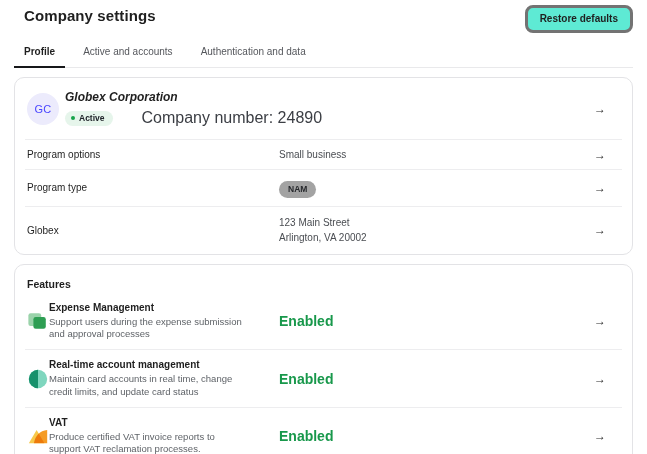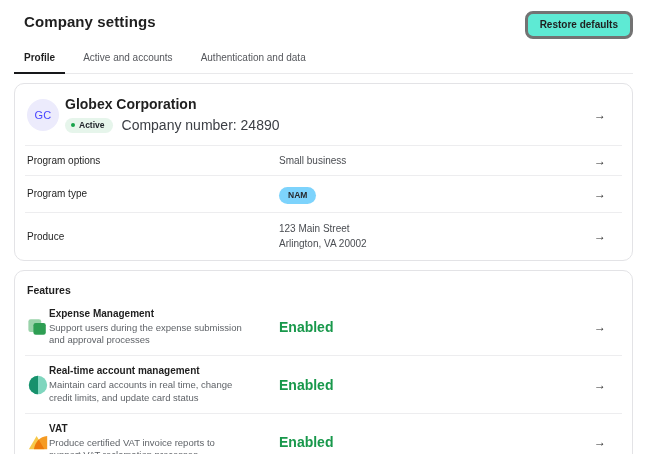--- a/index.html
+++ b/index.html
@@ -3,21 +3,21 @@
 <meta charset="utf-8">
 <style>
   * { margin:0; padding:0; box-sizing:border-box; }
   html,body { background:#ffffff; }
   body {
     width:647px; height:454px; overflow:hidden; position:relative;
     font-family:"Liberation Sans", sans-serif; color:#1f1f1f;
     -webkit-font-smoothing:antialiased;
   }
   
-  .header { display:flex; align-items:flex-start; justify-content:space-between; padding:11px 14px 0 24px; }
+  .header { display:flex; align-items:flex-start; justify-content:space-between; padding:5px 14px 0 24px; }
   .page-title { font-size:15px; font-weight:700; letter-spacing:.1px; padding-top:2px; }
   .btn-secondary {
     background:#5eead4; border:3px solid #737373; border-radius:8px;
     font-family:inherit; font-size:10px; font-weight:700; color:#1f1f1f;
     padding:6px 12px; cursor:pointer; line-height:1;
   }
   
   .tabbar { display:flex; margin:13px 14px 0; border-bottom:1px solid #e9e9eb; }
   .tab { font-size:10px; color:#55575c; padding:0 10px 9px; margin-right:8px; cursor:pointer; margin-bottom:-1px; }
   .tab.active { color:#1f1f1f; font-weight:700; border-bottom:2px solid #17181a; }
@@ -27,37 +27,37 @@
   .divider { height:1px; background:#ededef; margin:0 10px; }
   
   .company-row { display:flex; align-items:center; padding:12px 26px 12px 12px; cursor:pointer; }
   .avatar {
     width:32px; height:32px; border-radius:50%; flex:0 0 32px;
     background:var(--avatar-bg,#ECEBFC); color:var(--avatar-text,#4945FF);
     display:flex; align-items:center; justify-content:center;
     font-size:11px; font-weight:500; letter-spacing:.2px;
   }
   .company-info { margin-left:6px; }
-  .company-name { font-size:14px; font-weight:700; }
+  .company-name { font-size:12px; font-weight:700;font-style:italic; }
   .company-meta { display:flex; align-items:center; gap:9px; margin-top:5px; }
   .status-badge {
     display:inline-flex; align-items:center; gap:4px;
     background:var(--badge-green-bg,#E6F5EB); border-radius:9px; padding:2.5px 8px 2.5px 6px;
     font-size:8.5px; font-weight:700; color:#20242a;
   }
   .status-dot { width:4px; height:4px; border-radius:50%; background:var(--dot-green,#17A34A); }
-  .company-number { font-size:14px; color:#3b3e44; }
+  .company-number { font-size:16px; color:#3b3e44;margin-left:20px; }
   .row-arrow { margin-left:auto; font-size:12px; color:#1f1f1f; line-height:1; }
   
   .prow { display:grid; grid-template-columns:252px 1fr auto; align-items:center; padding:8px 26px 8px 12px; min-height:29px; cursor:pointer; }
   .prow-label { font-size:10px; color:#1f1f1f; }
   .prow-value { font-size:10px; color:#4a4d52; }
   .prow-value.multiline div { line-height:1.55; }
   .pill-badge {
-    display:inline-block; background:#7dd3fc; border-radius:9px; padding:3.5px 9px;
+    display:inline-block; background:#a3a3a3; border-radius:9px; padding:3.5px 9px;
     font-size:8.5px; font-weight:600; color:#26282c;
   }
   .prow .row-arrow, .feature-row .row-arrow { margin-left:0; justify-self:end; }
   
   .section-heading { font-size:10.5px; font-weight:700; padding:13px 12px 3px; }
   .feature-row { display:grid; grid-template-columns:22px 230px 1fr auto; align-items:center; padding:9px 26px 9px 12px; cursor:pointer; }
   .feature-icon { width:22px; height:22px; }
   .feature-title { font-size:10px; font-weight:700; }
   .feature-desc { font-size:9.5px; color:#5f6368; line-height:1.3; margin-top:3px; max-width:196px; }
   .feature-status { font-size:14px; font-weight:600; color:var(--enabled-green,#18984B); }
@@ -104,21 +104,21 @@
 
   <div class="prow">
     <div class="prow-label">Program type</div>
     <div><span class="pill-badge">NAM</span></div>
     <span class="row-arrow">→</span>
   </div>
 
   <div class="divider"></div>
 
   <div class="prow">
-    <div class="prow-label">Produce</div>
+    <div class="prow-label">Globex</div>
     <div class="prow-value multiline">
       <div>123 Main Street</div>
       <div>Arlington, VA 20002</div>
     </div>
     <span class="row-arrow">→</span>
   </div>
 </div>
 
 <div class="card features-card">
   <div class="section-heading">Features</div>

